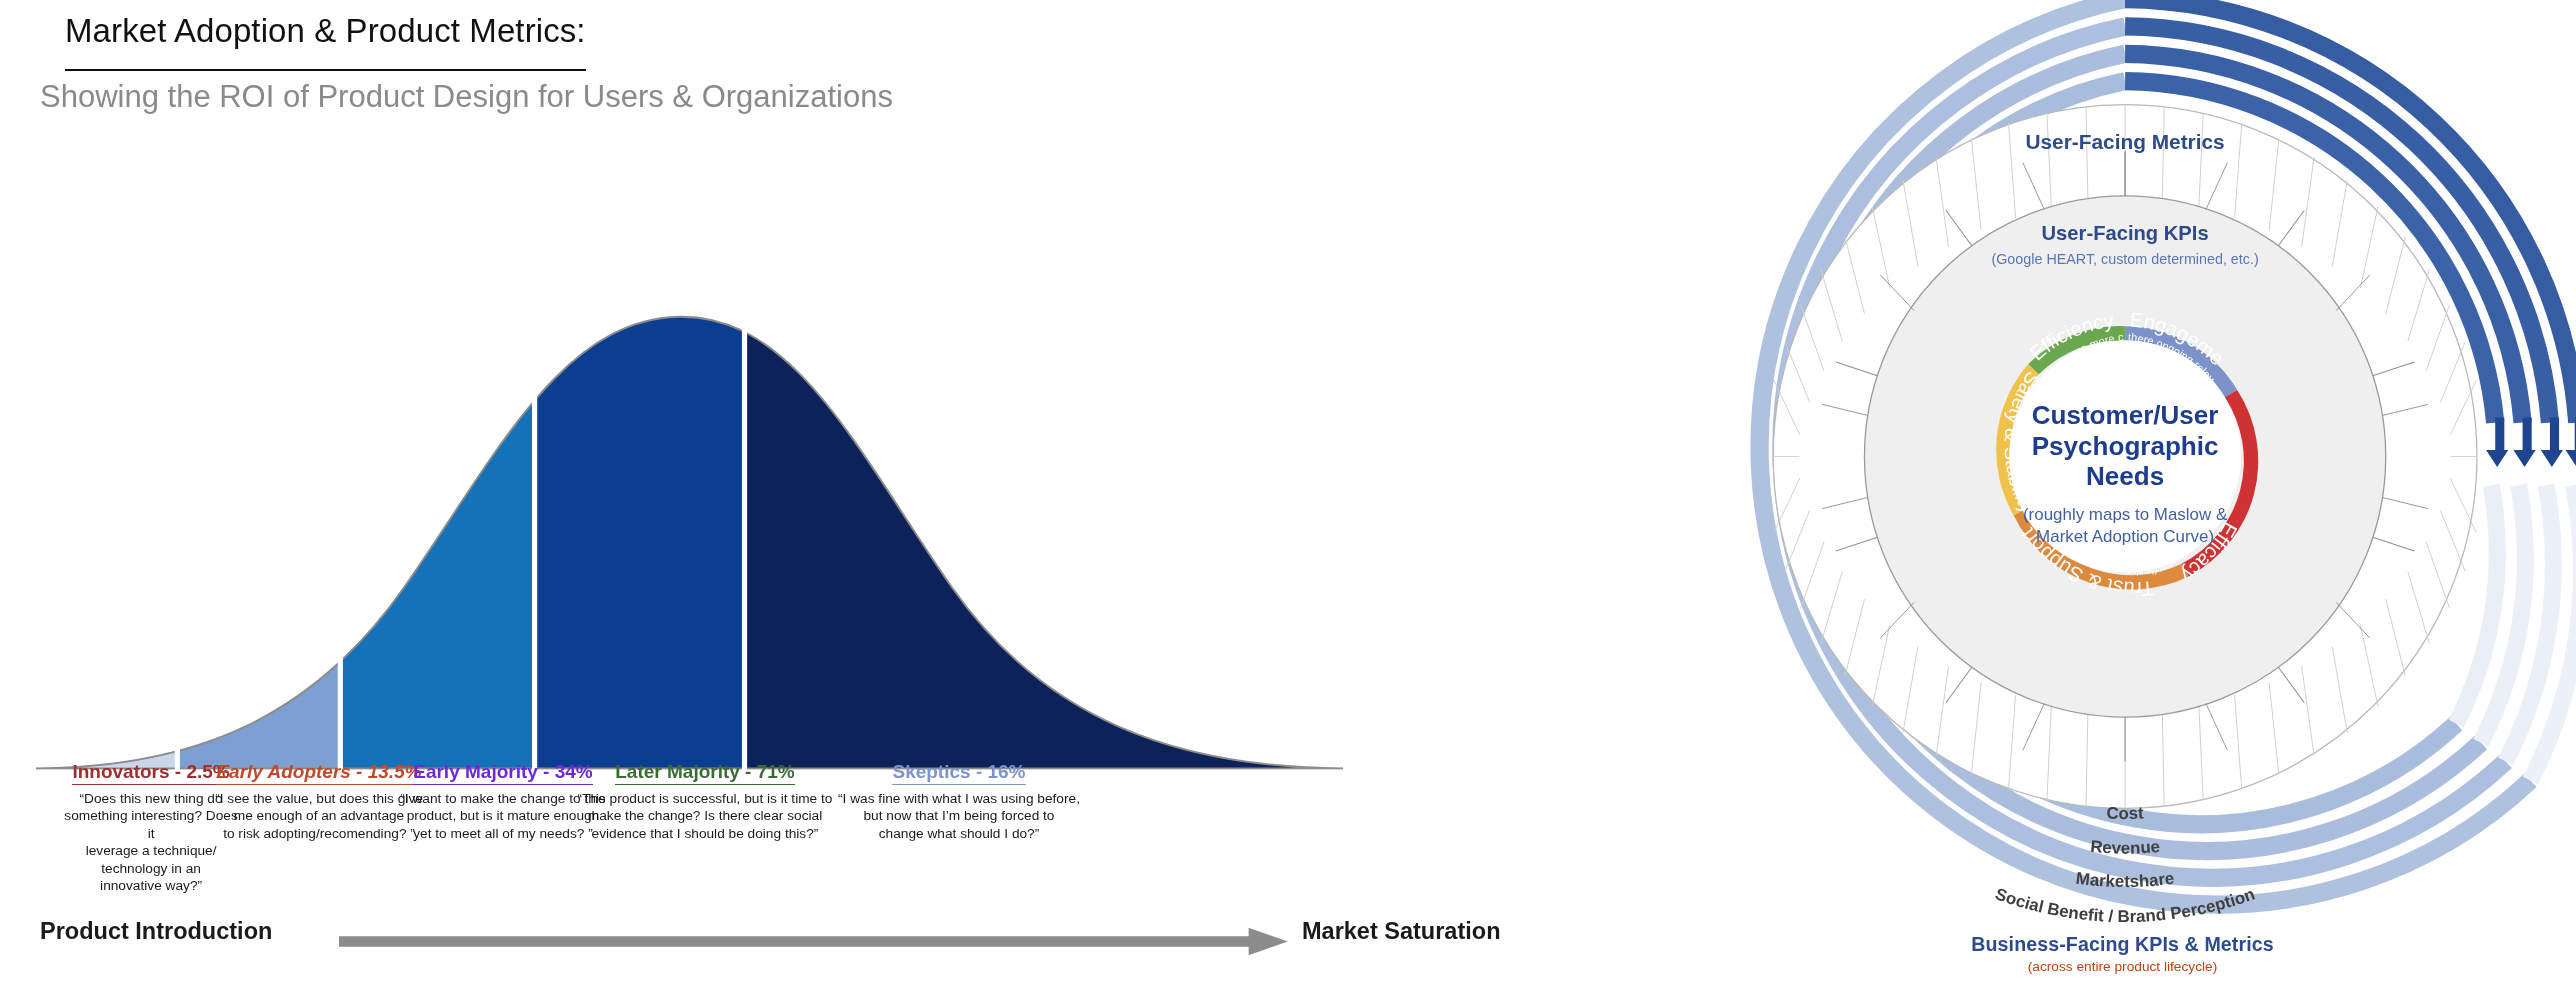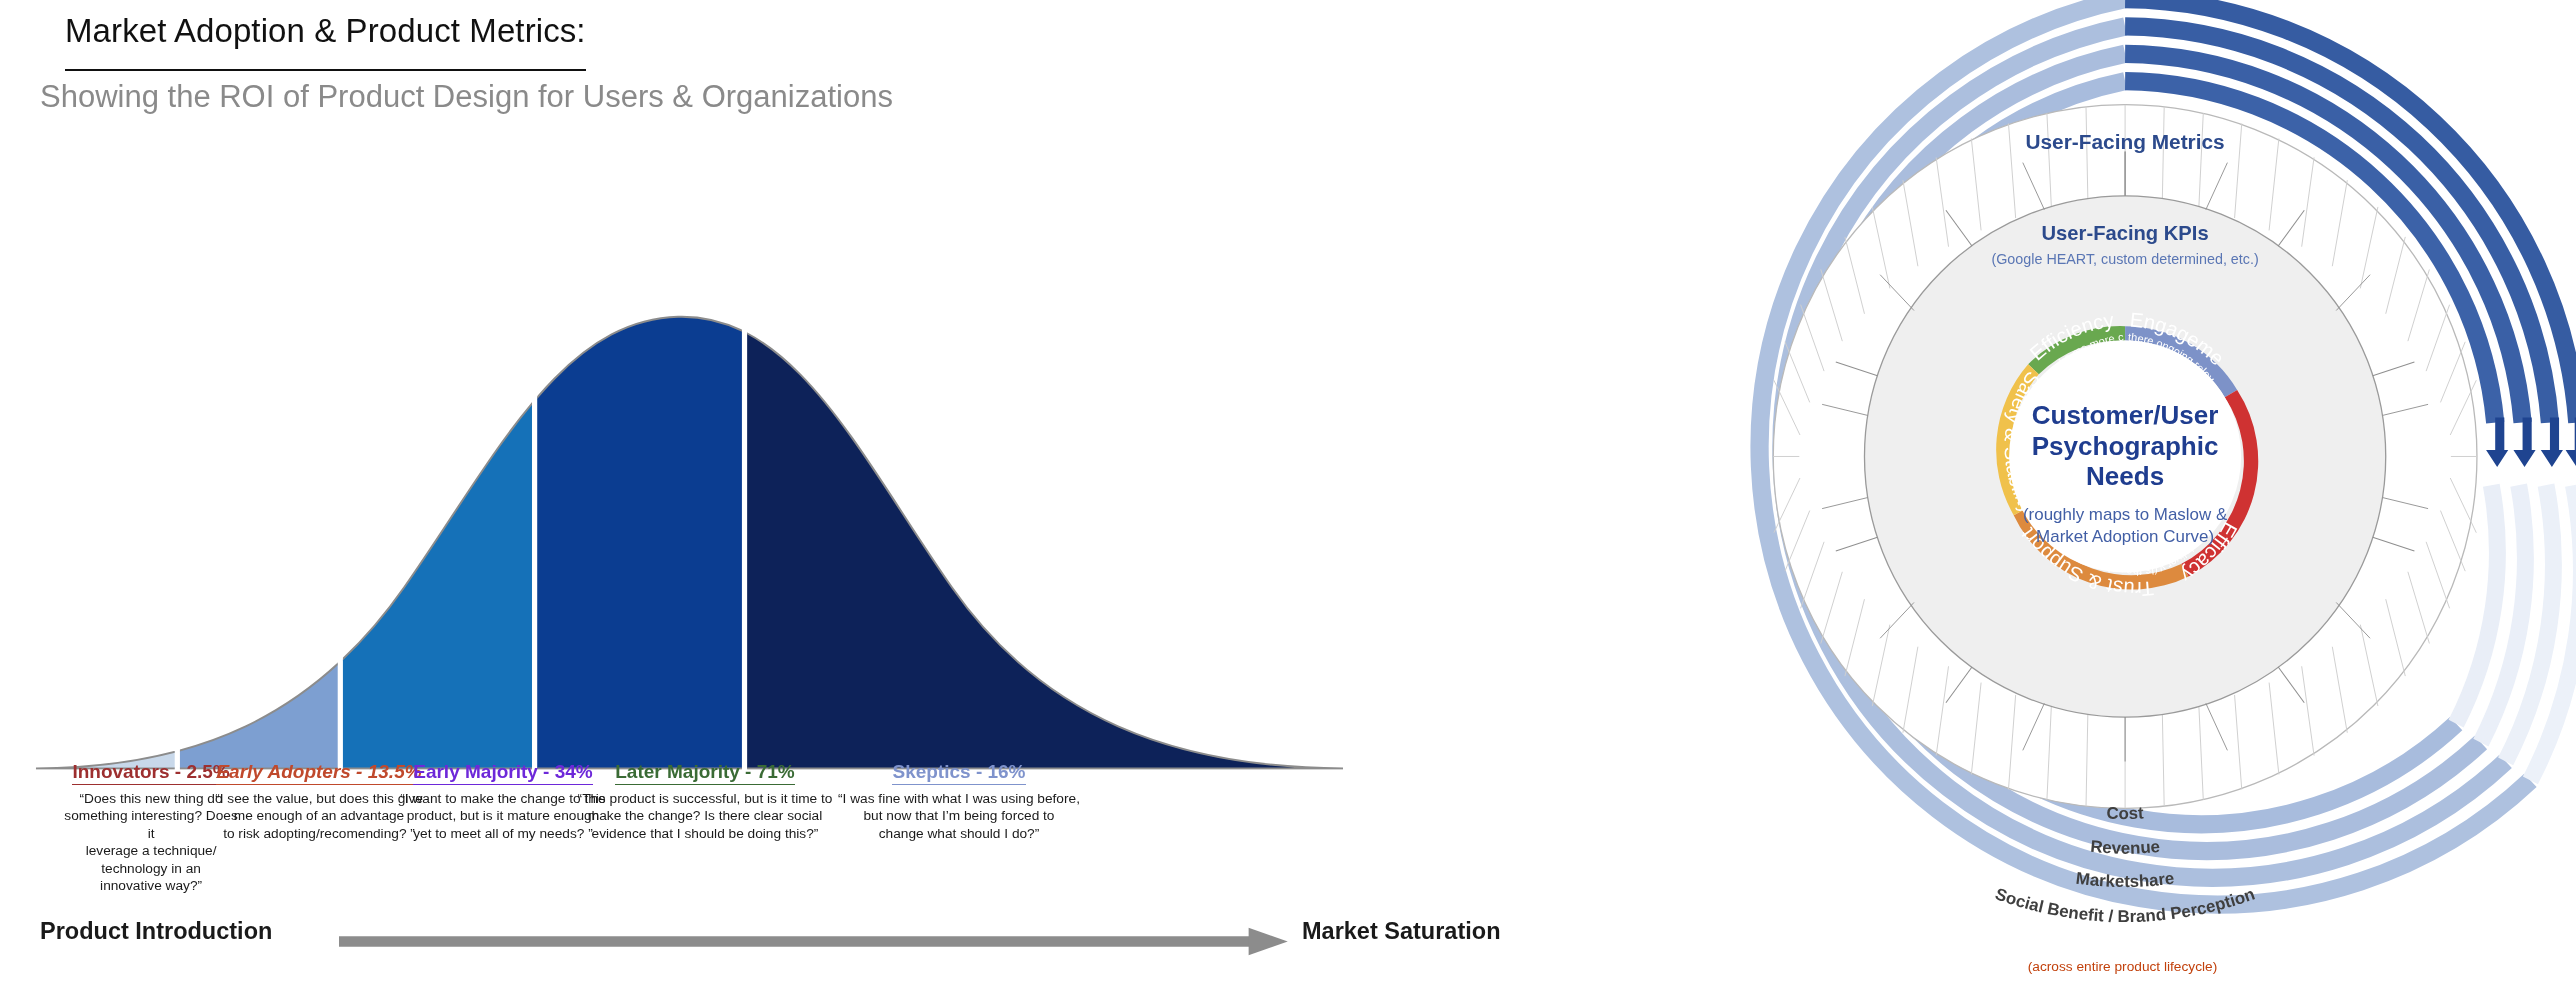--- a/index.html
+++ b/index.html
@@ -376,17 +376,18 @@
           </textPath>
         </text>
         <text font-family="Liberation Sans, sans-serif" font-size="26" font-weight="700" fill="#3f3f3f">
           <textPath href="#arcSocial" startOffset="50%" text-anchor="middle">
             <tspan>Social Benefit / Brand Perception</tspan>
           </textPath>
         </text>
       </g>
     </svg>
 
+    <div class="rt-caption" id="biz-title">Business-Facing KPIs &amp; Metrics</div>
     <div class="rt-caption" id="biz-sub">(across entire product lifecycle)</div>
   </div>
 
 </div>
 
 
 </body></html>

